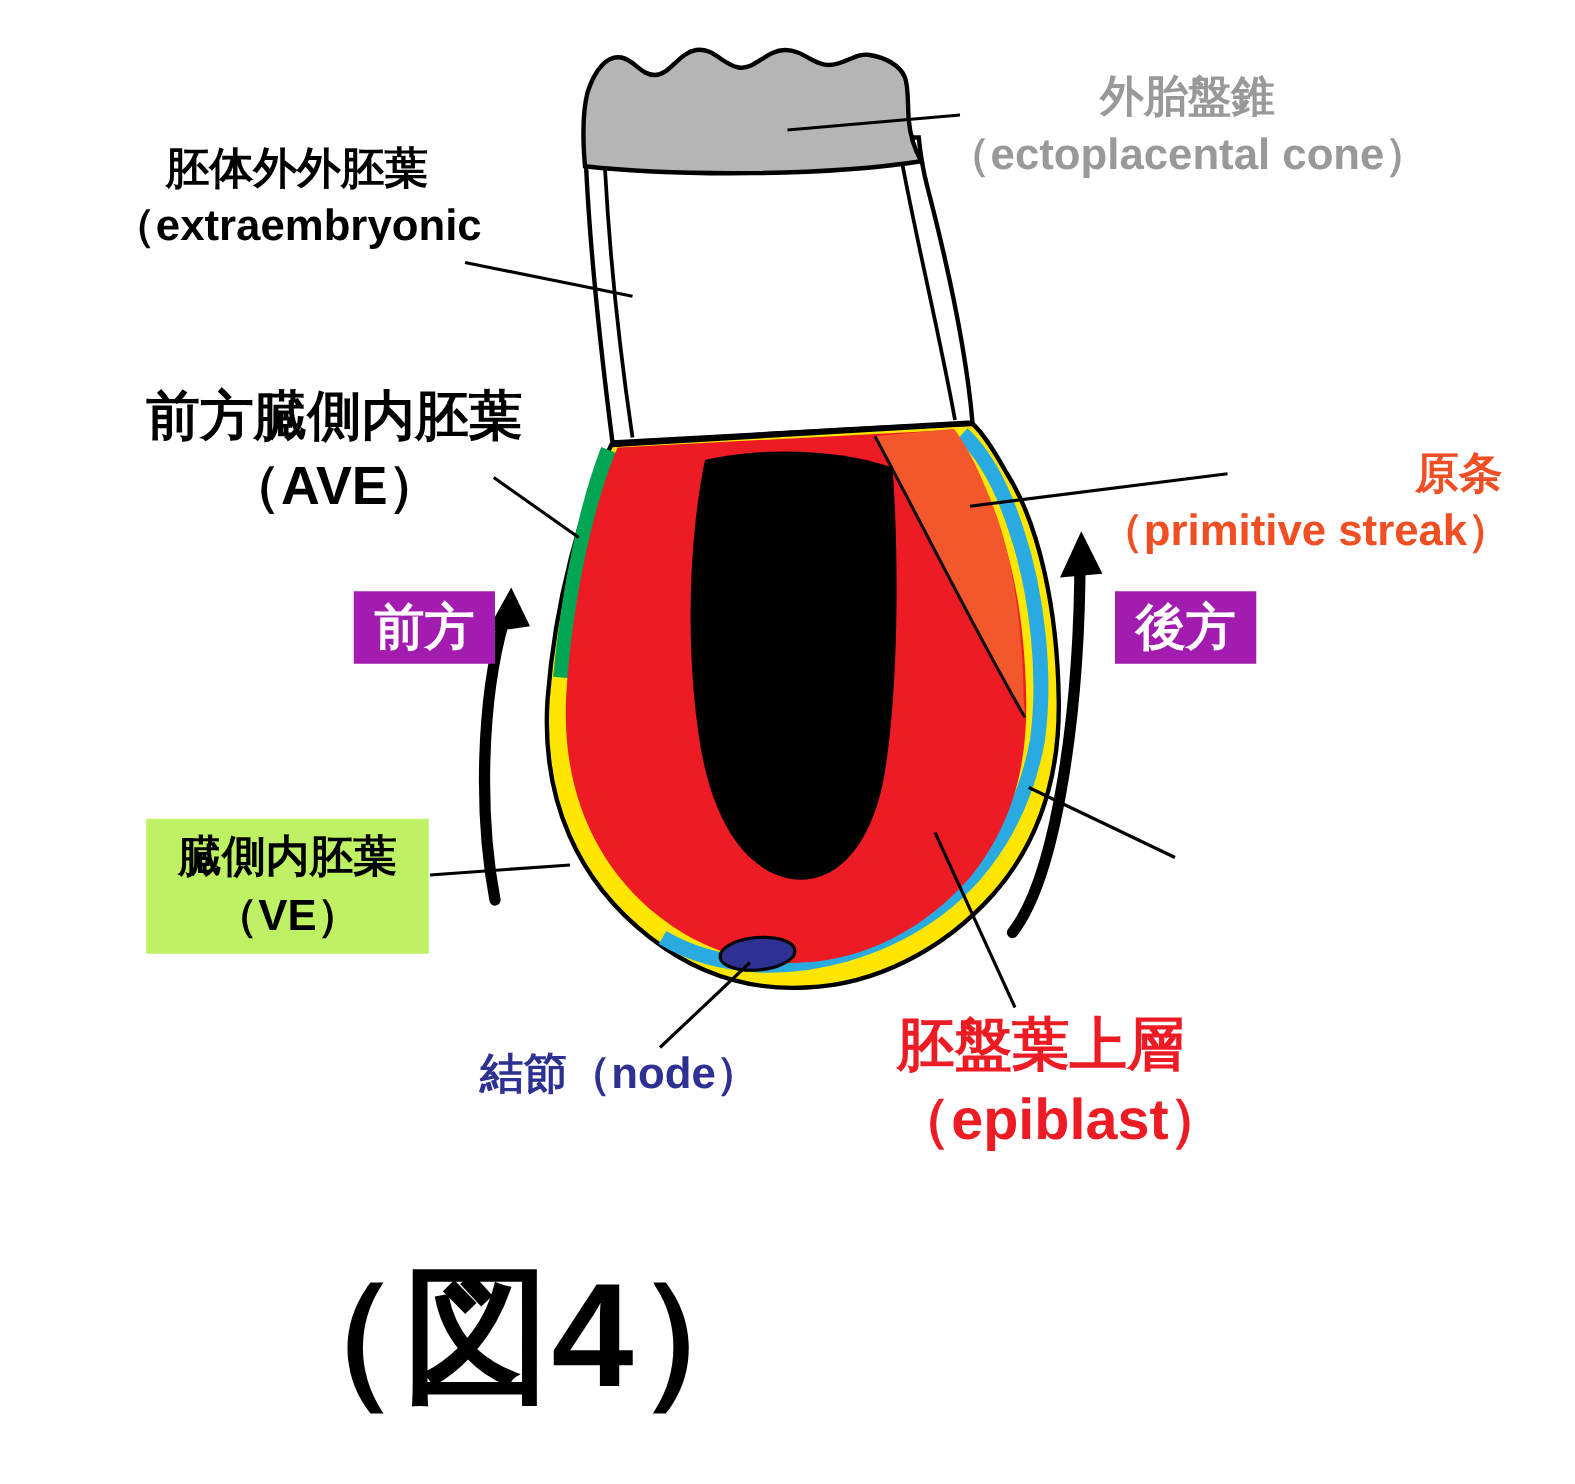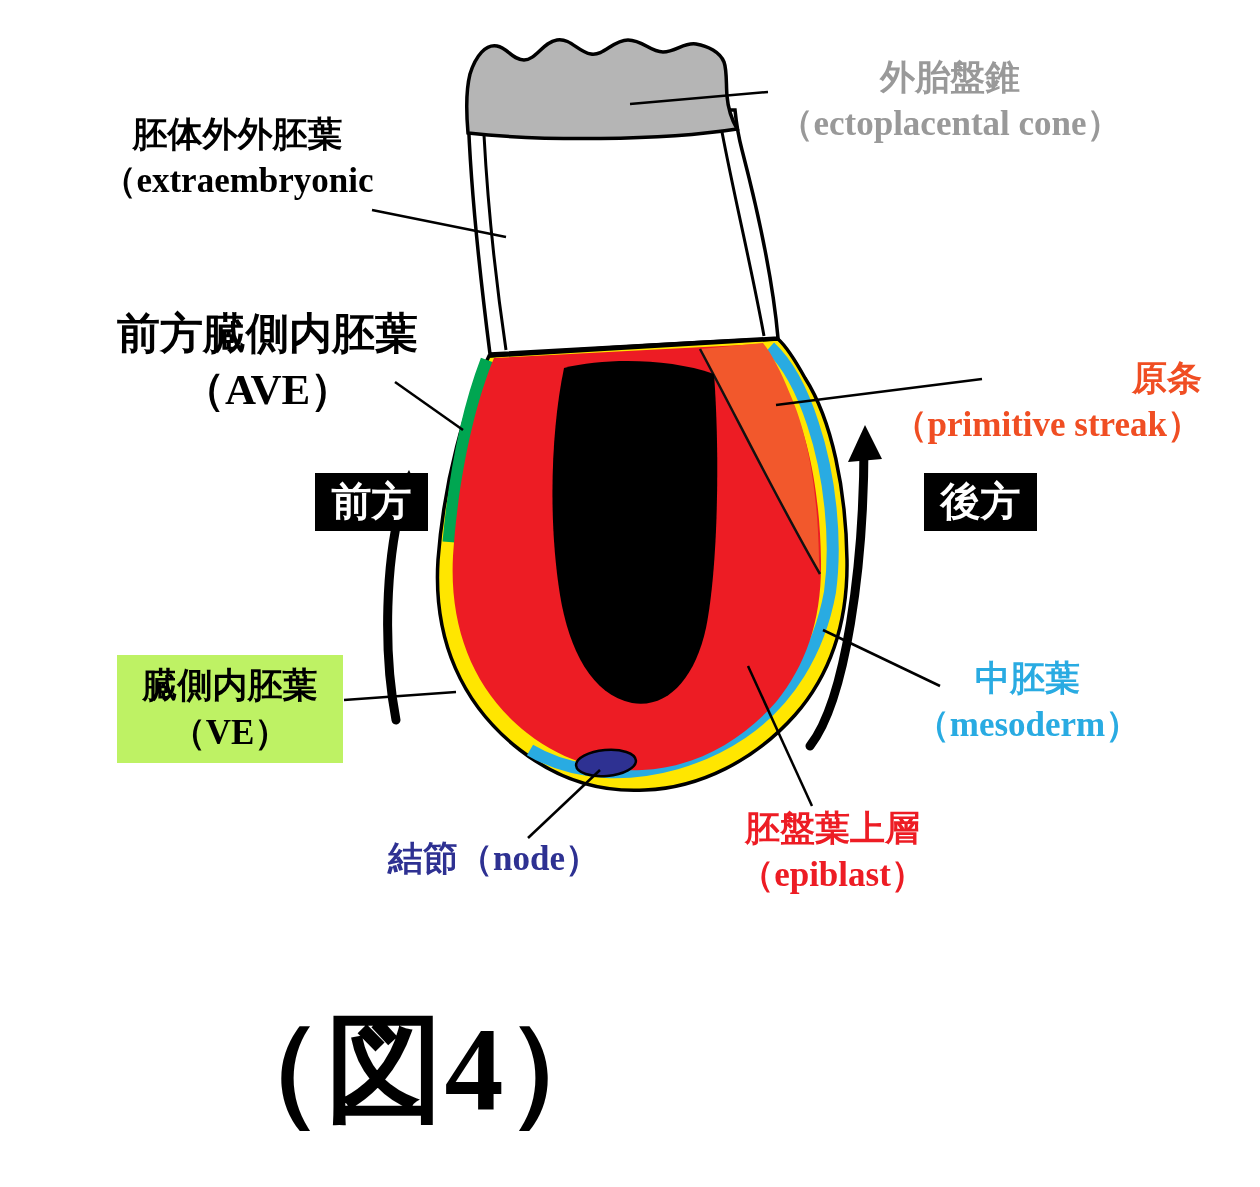--- a/index.html
+++ b/index.html
@@ -1,38 +1,38 @@
 <!DOCTYPE html>
 <html><head>
 <meta charset="utf-8">
 <style>
   html,body { margin:0; padding:0; background:#fff; }
   #stage {
     position:relative; width:1260px; height:1187px; background:#ffffff;
-    font-family:Liberation Serif, serif; overflow:hidden;
+    font-family:Liberation Sans, sans-serif; overflow:hidden;
   }
   #diagram-svg { position:absolute; left:0; top:0; }
 
   .lbl {
     position:absolute; font-weight:700; text-align:center; line-height:1.3;
     white-space:nowrap;
   }
   .lbl .line { display:block; }
 
   .lbl-cone        { left:750px; top:55px;  width:400px; font-size:35px; color:#999999; }
   .lbl-exe         { left:80px;  top:112px; width:315px; font-size:35px; color:#000000; }
   .lbl-ave         { left:105px; top:306px; width:325px; font-size:43px; color:#000000; }
   .lbl-streak      { left:880px; top:356px; width:322px; font-size:35px; color:#f04e23;text-align:right; }
   .lbl-mesoderm    { left:905px; top:656px; width:245px; font-size:35px; color:#29abe2; }
   .lbl-node        { left:384px; top:836px; width:220px; font-size:35px; color:#2e3192; }
-  .lbl-epiblast    { left:715px; top:806px; width:235px; font-size:35px; color:#ed1c24; }
+  .lbl-epiblast    { left:715px; top:806px; width:235px; font-size:46px; color:#ed1c24; }
 
   .dir-tag {
-    position:absolute; width:113px; height:58px; background:#000000; color:#ffffff;
-    font-size:40px; font-weight:700; text-align:center; line-height:58px;margin-left:32px;
+    position:absolute; width:113px; height:58px; background:#a21caf; color:#ffffff;
+    font-size:40px; font-weight:700; text-align:center; line-height:58px;
   }
   .dir-anterior  { left:283px; top:473px; }
   .dir-posterior { left:892px; top:473px; }
 
   .ve-box {
     position:absolute; left:117px; top:655px; width:226px; height:108px;
     background:#bef264; color:#000; font-size:35px; font-weight:700; text-align:center;
     display:flex; flex-direction:column; justify-content:center; line-height:1.35;
   }
 
@@ -118,24 +118,20 @@
   </div>
 
   <div class="dir-tag dir-anterior">前方</div>
   <div class="dir-tag dir-posterior">後方</div>
 
   <div class="lbl lbl-streak">
     <span class="line">原条</span>
     <span class="line">（primitive streak）</span>
   </div>
 
-  <div class="lbl lbl-mesoderm">
-    <span class="line">中胚葉</span>
-    <span class="line">（mesoderm）</span>
-  </div>
 
   <div class="ve-box">
     <span class="line">臓側内胚葉</span>
     <span class="line">（VE）</span>
   </div>
 
   <div class="lbl lbl-node">結節（node）</div>
 
   <div class="lbl lbl-epiblast">
     <span class="line">胚盤葉上層</span>

